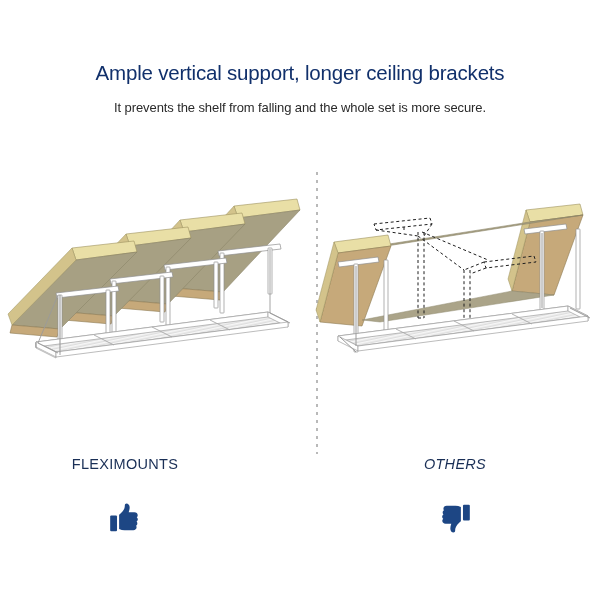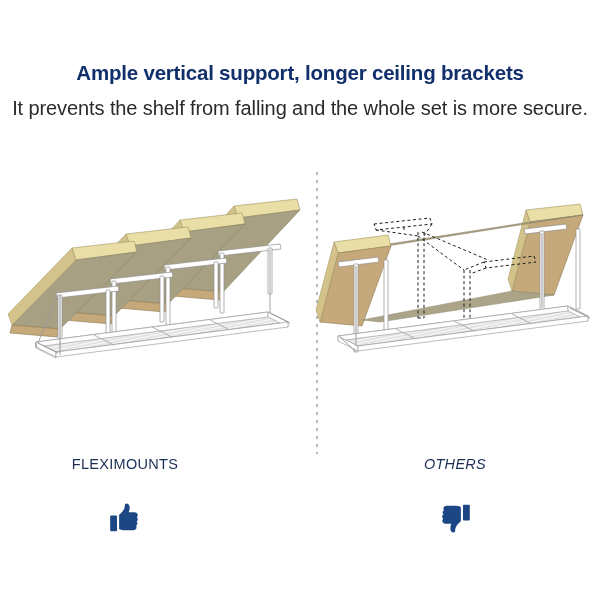--- a/index.html
+++ b/index.html
@@ -29,32 +29,32 @@
     top: 0;
     width: 600px;
     text-align: center;
   }
   .headline {
     position: absolute;
     left: 0;
     top: 60px;
     width: 600px;
     font-size: 20.5px;
-    font-weight: bold;
+    font-weight: normal;
     color: #11306b;
     letter-spacing: -0.2px;
     line-height: 26px;
     white-space: nowrap;
   }
   .subhead {
     position: absolute;
     left: 0;
     top: 96px;
     width: 600px;
-    font-size: 20px;
+    font-size: 13px;
     font-weight: normal;
     color: #2a2a2a;
     letter-spacing: -0.1px;
     line-height: 24px;
     white-space: nowrap;
   }
 
   
   .divider {
     position: absolute;

